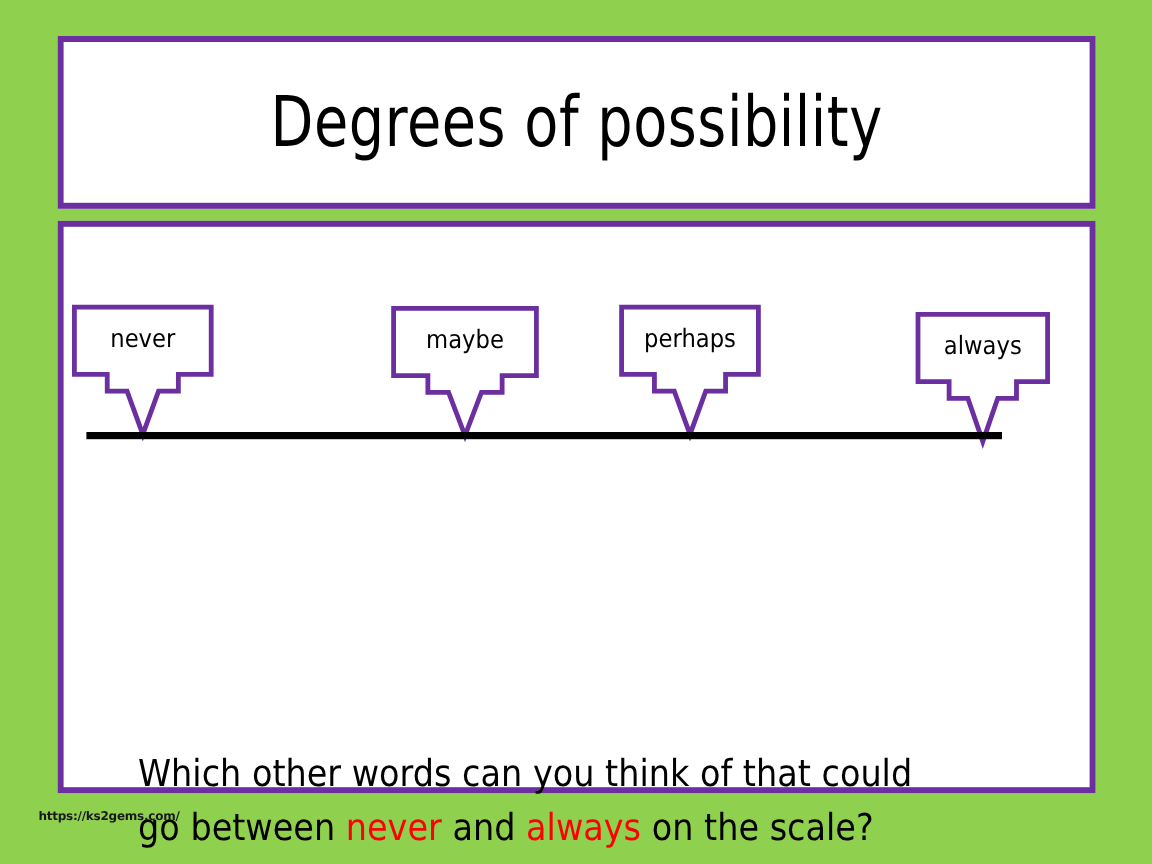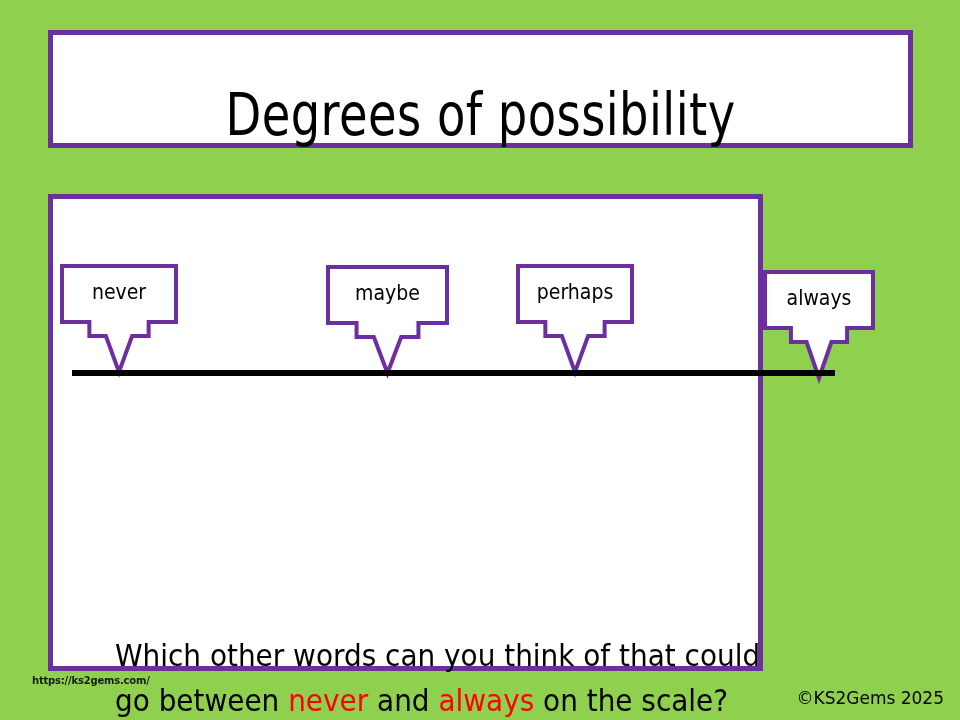--- a/index.html
+++ b/index.html
@@ -20,51 +20,50 @@
     background: #8FD14F;
     box-sizing: border-box;
   }
 
   
   #title-panel {
     position: absolute;
     left: 48px;
     top: 30px;
     width: 865px;
-    height: 118px;
+    height: 144px;
     background: #FFFFFF;
     border: 5px solid #6B2FA0;
     box-sizing: border-box;
     display: flex;
-    align-items: flex-end;
+    align-items: center;
     justify-content: center;
   }
   #title-text {
     font-family: "DejaVu Sans", sans-serif;
     font-size: 54px;
     line-height: 1;
     font-weight: 400;
     color: #000000;
     letter-spacing: 0.5px;
     transform: scaleX(0.86) scaleY(1.08);
     transform-origin: center center;
     white-space: nowrap;
   }
 
   
   #main-panel {
     position: absolute;
     left: 48px;
     top: 184px;
-    width: 715px;
+    width: 865px;
     height: 477px;
     background: #FFFFFF;
     border: 5px solid #6B2FA0;
     box-sizing: border-box;
-    margin-top: 10px;
   }
 
   
   .callout {
     position: absolute;
   }
   .callout svg {
     display: block;
     overflow: visible;
   }
@@ -172,15 +171,14 @@
       <span class="qline">
         <span>Which other words can you think of that could</span>
       </span>
       <span class="qline">
         <span>go between </span><span class="hl">never</span><span> and </span><span class="hl">always</span><span> on the scale?</span>
       </span>
     </div>
   </div>
 
   <div id="site-url">https://ks2gems.com/</div>
-  <div id="copyright">©KS2Gems 2025</div>
 
 </div>
 
 </body></html>

